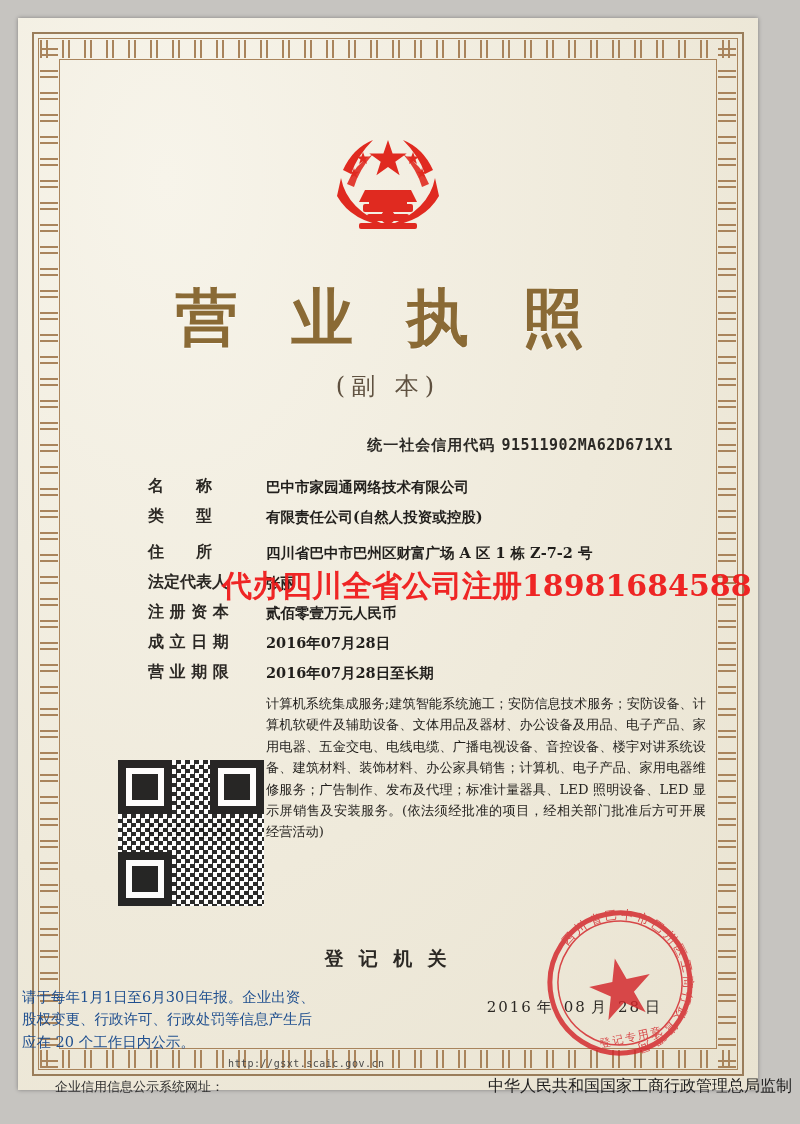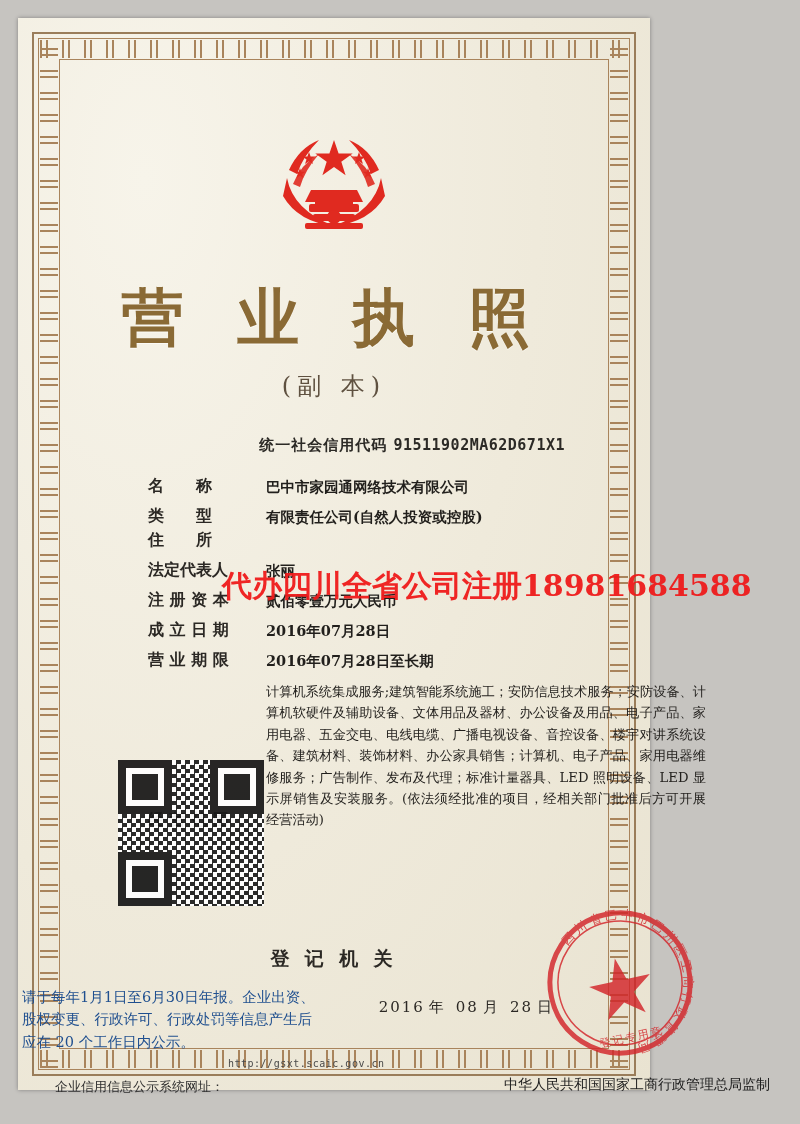--- a/index.html
+++ b/index.html
@@ -18,21 +18,21 @@
   #page {
     position: relative;
     width: 800px;
     height: 1124px;
     background: #c6c4c0;
   }
   .cert {
     position: absolute;
     left: 18px;
     top: 18px;
-    width: 632px;
+    width: 740px;
     height: 1072px;
     background: #f3efe3;
     background-image:
       radial-gradient(ellipse at 20% 15%, #f7f4ea 0%, #efeadb 55%, #e9e3d1 100%);
     box-shadow: 0 0 4px rgba(0,0,0,.35);
   }
   
   .frame-outer {
     position: absolute;
     left: 14px; top: 14px; right: 14px; bottom: 14px;
@@ -157,21 +157,21 @@
     letter-spacing: 0;
   }
   .row .value {
     font-family: "DejaVu Serif", serif;
     font-size: 14.5px;
     font-weight: bold;
     color: #211f1c;
     line-height: 1.35;
     padding-top: 1px;
   }
-  .row.tight { margin-bottom: 3px; }
+  .row.tight { margin-bottom: 15px; }
   .row.scope .value {
     font-size: 13.2px;
     font-weight: normal;
     line-height: 1.62;
     width: 440px;
     text-align: justify;
   }
 
   
   .qr {
@@ -258,24 +258,24 @@
   .footer-left {
     position: absolute;
     left: 55px;
     top: 1078px;
     font-family: "DejaVu Serif", serif;
     font-size: 13px;
     color: #2f2f2f;
   }
   .footer-right {
     position: absolute;
-    right: 30px;
+    right: 8px;
     top: 1076px;
     font-family: "DejaVu Serif", serif;
-    font-size: 14px;
+    font-size: 16px;
     color: #1d1d1d;
   }
 
   
   .watermark {
     position: absolute;
     left: 222px;
     top: 566px;
     font-family: "DejaVu Serif", serif;
     font-size: 30px;
@@ -343,20 +343,21 @@
         <div class="value">巴中市家园通网络技术有限公司</div>
       </div>
 
       <div class="row tight">
         <div class="label">类　　型</div>
         <div class="value">有限责任公司(自然人投资或控股)</div>
       </div>
 
       <div class="row">
         <div class="label">住　　所</div>
+        <div class="value">四川省巴中市巴州区财富广场 A 区 1 栋 Z-7-2 号</div>
       </div>
 
       <div class="row">
         <div class="label">法定代表人</div>
         <div class="value">张丽</div>
       </div>
 
       <div class="row">
         <div class="label">注 册 资 本</div>
         <div class="value">贰佰零壹万元人民币</div>

